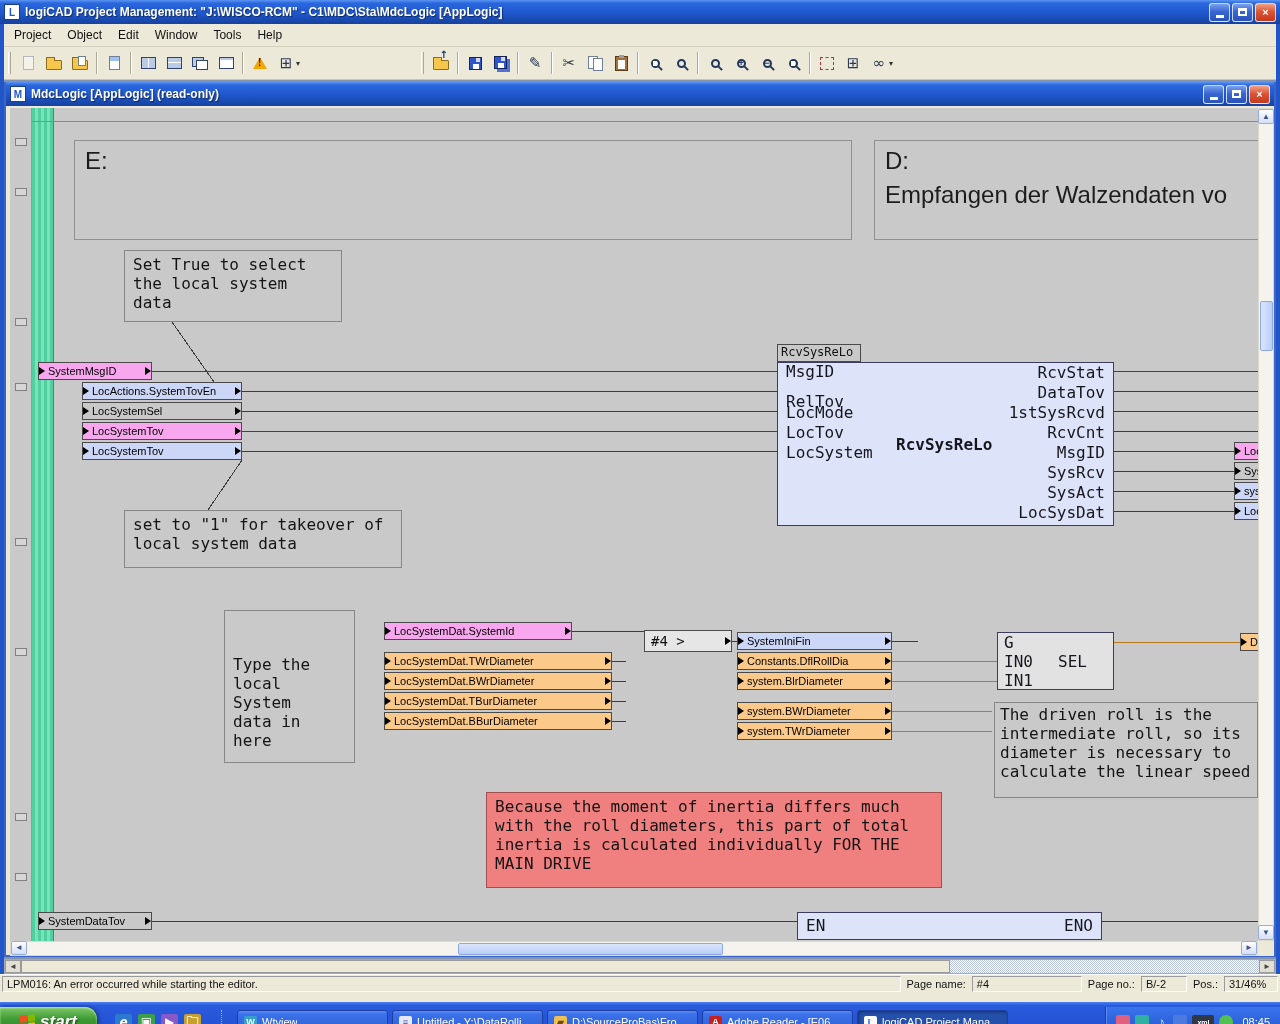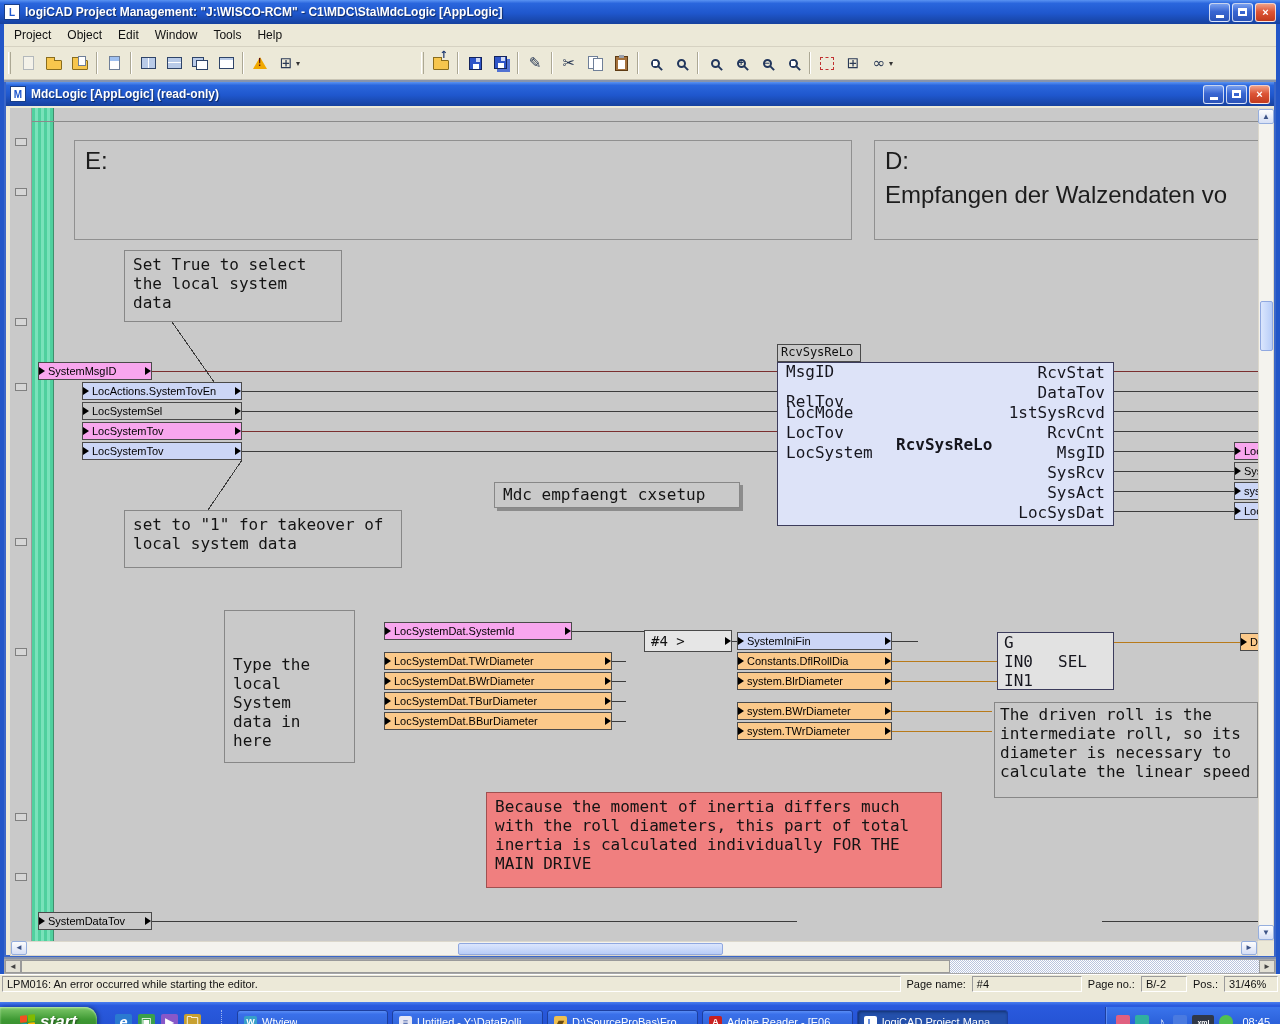--- a/index.html
+++ b/index.html
@@ -370,21 +370,20 @@
           <span class="p">E:</span>
         </div>
         <div class="hdr" style="left:864px;top:32px;width:520px;height:100px">
           <span class="p">D:</span>
           <span class="t">Empfangen der Walzendaten vo</span>
         </div>
 
         <div class="cmt" style="left:114px;top:142px;width:218px;height:72px">Set True to select
 the local system
 data</div>
-        <div class="cmt shadow" style="left:484px;top:374px;width:246px;height:26px">Mdc empfaengt cxsetup</div>
         <div class="cmt" style="left:114px;top:402px;width:278px;height:58px">set to "1" for takeover of
 local system data</div>
         <div class="cmt" style="left:214px;top:502px;width:131px;height:153px;padding-top:44px">Type the
 local System
 data in here</div>
         <div class="cmt tight" style="left:984px;top:594px;width:264px;height:96px">The driven roll is the
 intermediate roll, so its
 diameter is necessary to
 calculate the linear speed</div>
         <div class="cmt red" style="left:476px;top:684px;width:456px;height:96px">Because the moment of inertia differs much
@@ -438,20 +437,24 @@
         <div class="vlb org" style="left:727px;top:614px;width:155px">system.TWrDiameter</div>
 
         <div class="blk plain" style="left:987px;top:524px;width:117px;height:58px">
           <span class="pin" style="left:6px;top:1px">G</span>
           <span class="pin" style="left:6px;top:20px">IN0</span>
           <span class="pin" style="left:60px;top:20px">SEL</span>
           <span class="pin" style="left:6px;top:39px">IN1</span>
         </div>
 
         <div class="vlb gry" style="left:28px;top:804px;width:114px">SystemDataTov</div>
+        <div class="blk" style="left:787px;top:804px;width:305px;height:28px">
+          <span class="pin" style="left:8px;top:4px">EN</span>
+          <span class="pin" style="right:8px;top:4px">ENO</span>
+        </div>
       </div>
 
       <div class="sb" style="left:1252px;top:26px;width:16px;height:833px">
         <span class="sbtn" style="left:-1px;top:0">▲</span>
         <span class="sthumbv" style="top:192px;height:50px"></span>
         <span class="sbtn" style="left:-1px;bottom:0">▼</span>
       </div>
 
       <div class="sb" style="left:4px;top:859px;width:1248px;height:15px">
         <span class="sbtn" style="left:0;top:-1px;height:14px;line-height:12px">◄</span>

